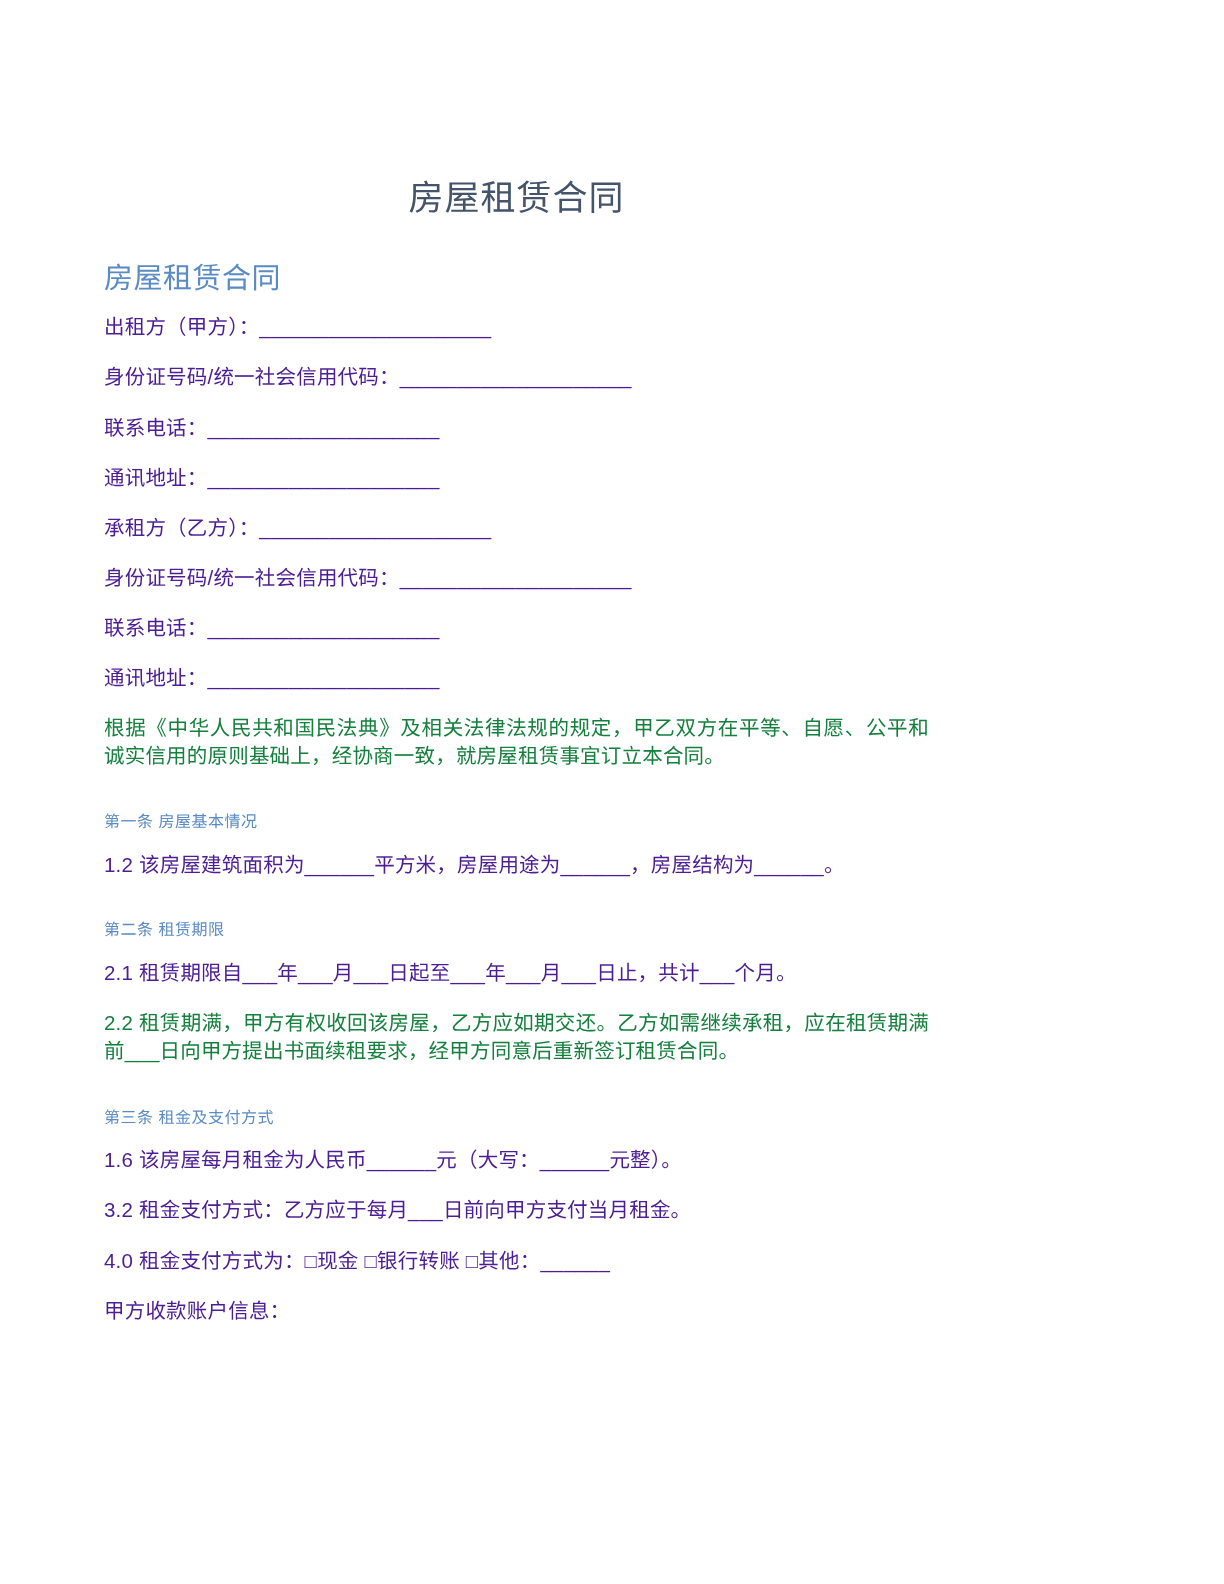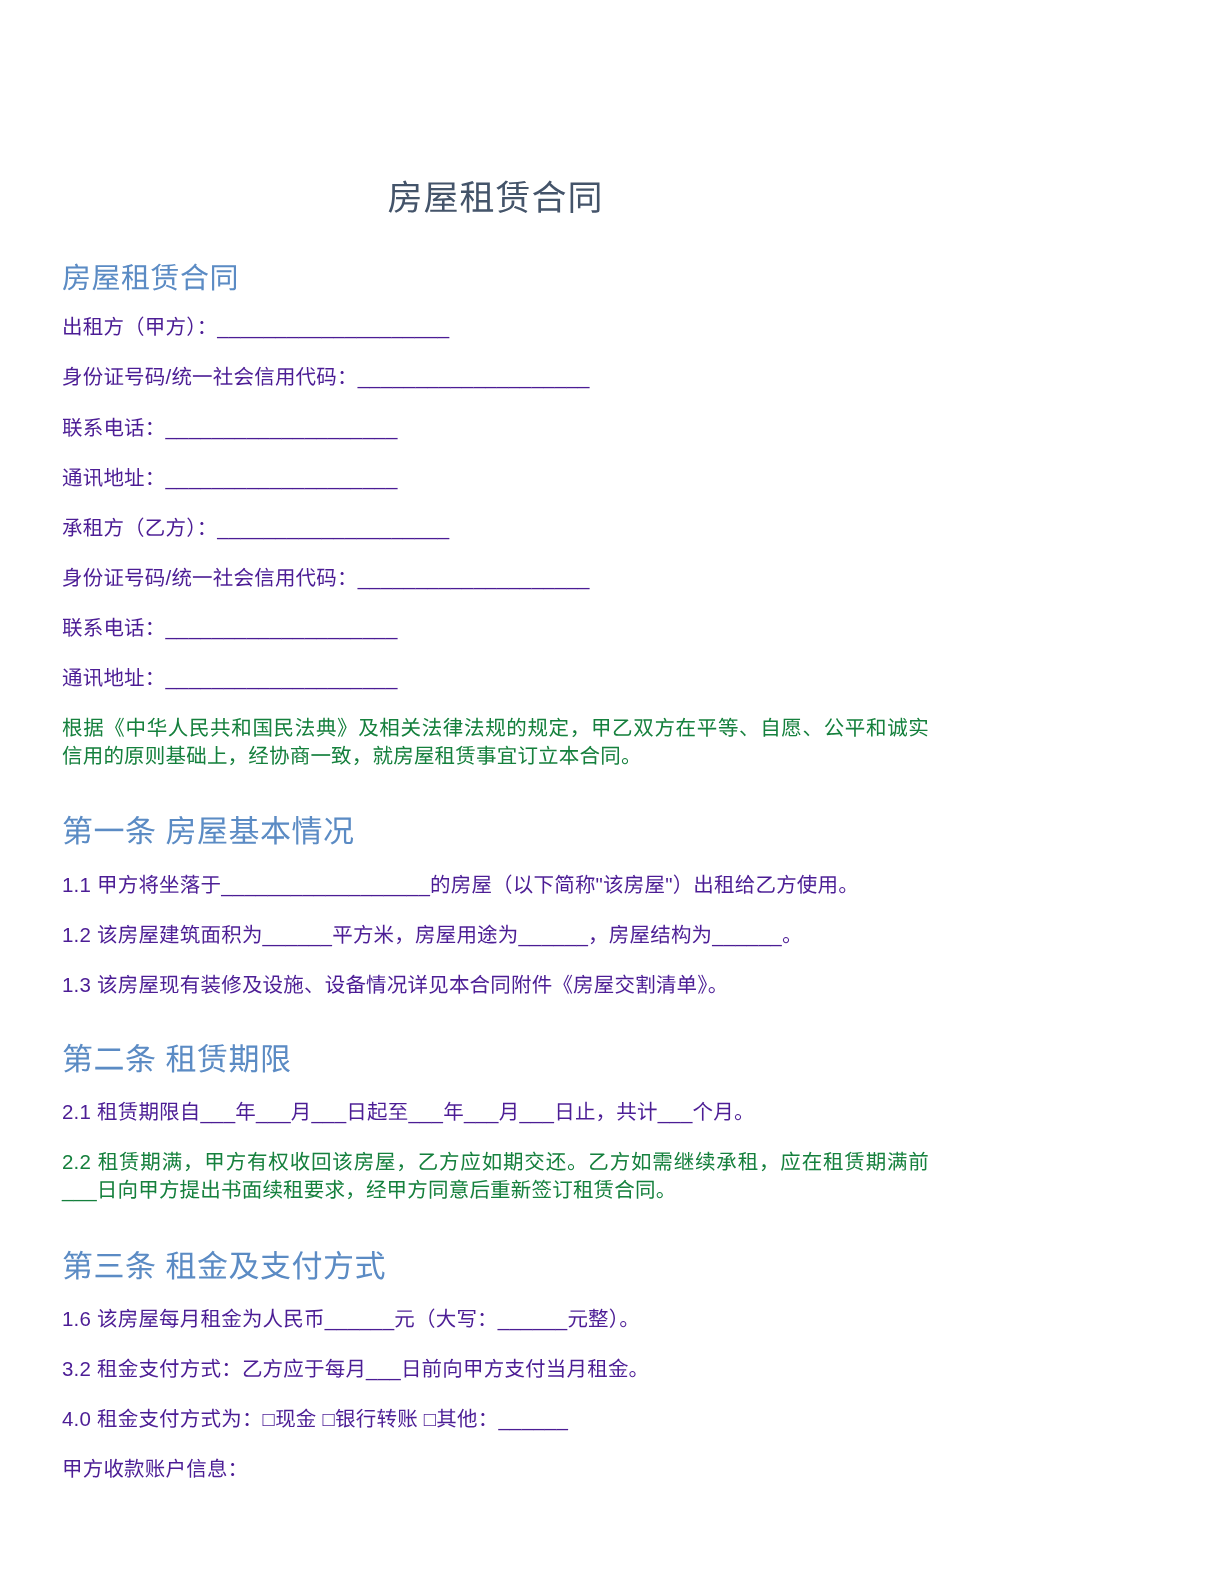--- a/index.html
+++ b/index.html
@@ -13,21 +13,21 @@
     height: 1584px;
     font-family: "Liberation Sans", "DejaVu Sans", sans-serif;
     -webkit-font-smoothing: antialiased;
     overflow: hidden;
   }
 
   .page {
     box-sizing: border-box;
     width: 1063px;
     height: 1584px;
-    padding: 176px 134px 100px 62px;
+    padding: 176px 134px 100px 104px;
     background: #ffffff;
     position: relative;
   }
 
   .doc-title {
     font-size: 35px;
     line-height: 1.25;
     font-weight: normal;
     color: #3E5madeup;
   }
@@ -43,21 +43,21 @@
   .h1 {
     font-size: 29px;
     font-weight: normal;
     color: #5B8BC4;
     margin: 0 0 16px 0;
     line-height: 1.3;
     letter-spacing: 0.5px;
   }
 
   .h2 {
-    font-size: 31px;
+    font-size: 16px;
     font-weight: normal;
     color: #5B8BC4;
     margin: 42px 0 18px 0;
     line-height: 1.3;
     letter-spacing: 0.5px;
   }
 
   p.body-line {
     font-size: 20.5px;
     line-height: 1.32;
@@ -107,23 +107,21 @@
   <p class="body-line">
     <span>联系电话：</span><span class="blank">____________________</span>
   </p>
   <p class="body-line">
     <span>通讯地址：</span><span class="blank">____________________</span>
   </p>
 
   <p class="body-para">根据《中华人民共和国民法典》及相关法律法规的规定，甲乙双方在平等、自愿、公平和诚实信用的原则基础上，经协商一致，就房屋租赁事宜订立本合同。</p>
 
   <div class="h2">第一条 房屋基本情况</div>
-  <p class="body-line">1.1 甲方将坐落于__________________的房屋（以下简称"该房屋"）出租给乙方使用。</p>
   <p class="body-line">1.2 该房屋建筑面积为______平方米，房屋用途为______，房屋结构为______。</p>
-  <p class="body-line">1.3 该房屋现有装修及设施、设备情况详见本合同附件《房屋交割清单》。</p>
 
   <div class="h2">第二条 租赁期限</div>
   <p class="body-line">2.1 租赁期限自___年___月___日起至___年___月___日止，共计___个月。</p>
   <p class="body-para">2.2 租赁期满，甲方有权收回该房屋，乙方应如期交还。乙方如需继续承租，应在租赁期满前___日向甲方提出书面续租要求，经甲方同意后重新签订租赁合同。</p>
 
   <div class="h2">第三条 租金及支付方式</div>
   <p class="body-line">1.6 该房屋每月租金为人民币______元（大写：______元整）。</p>
   <p class="body-line">3.2 租金支付方式：乙方应于每月___日前向甲方支付当月租金。</p>
   <p class="body-line">4.0 租金支付方式为：□现金 □银行转账 □其他：______</p>
   <p class="body-line">甲方收款账户信息：</p>

